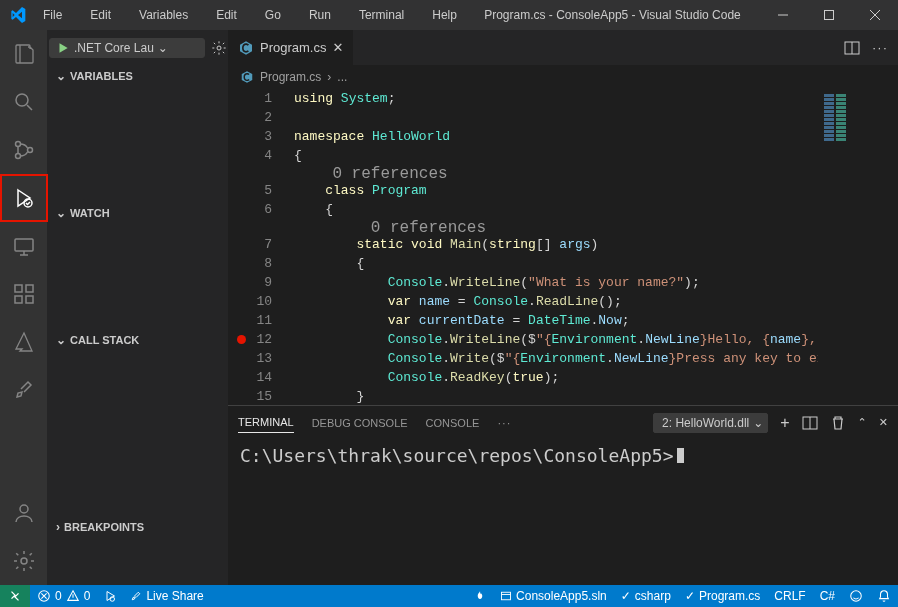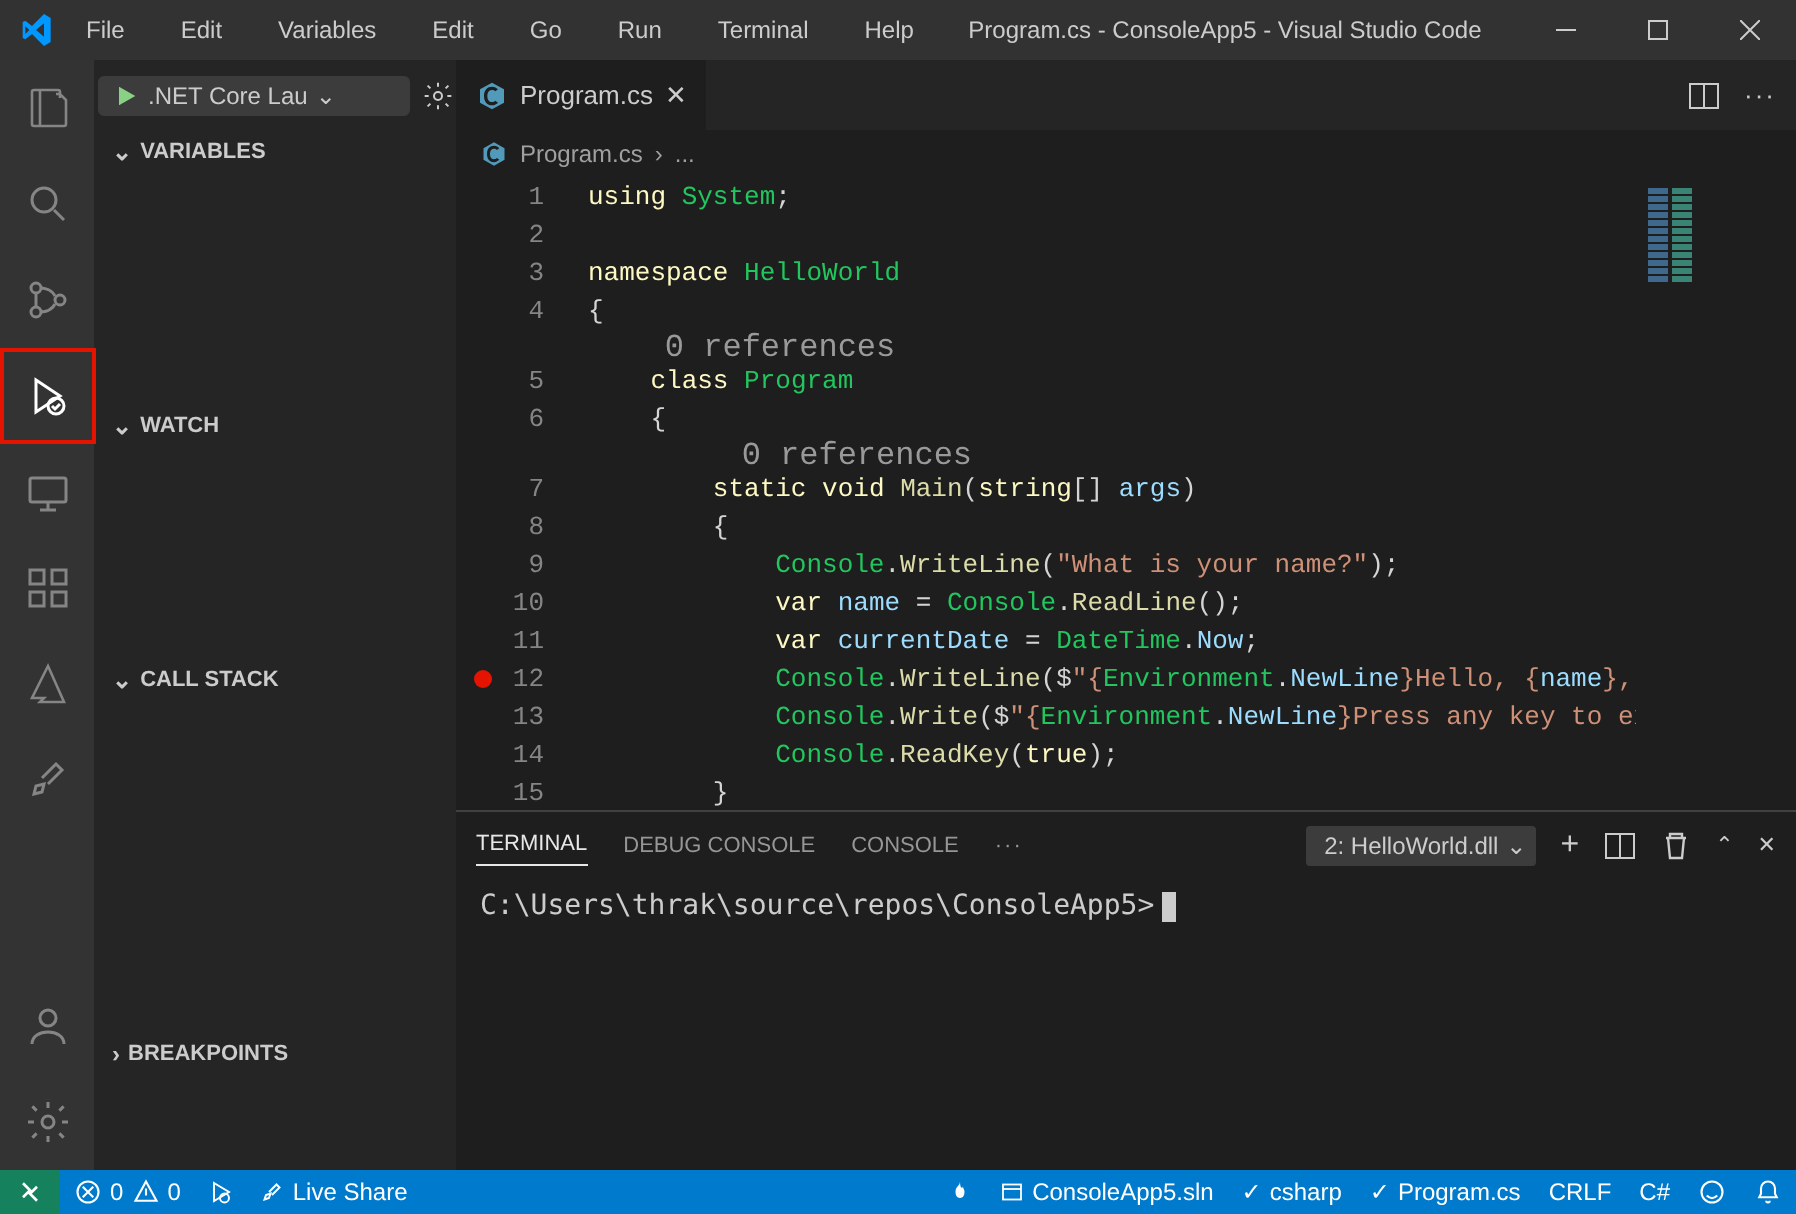--- a/index.html
+++ b/index.html
@@ -185,21 +185,21 @@
   top: 5px;
   width: 9px;
   height: 9px;
   border-radius: 50%;
   background: #e51400;
 }
 .code-lines { flex: 1; padding-left: 4px; overflow: hidden; white-space: pre; }
 .code-line { height: 19px; }
 .codelens { height: 16px; font-size: 16px; color: #999999; padding-left: 0; }
 .tok-kw { color: #fef9c3; }
-.tok-type { color: #22c55e; }
+.tok-type { color: #5eead4; }
 .tok-method { color: #dcdcaa; }
 .tok-var { color: #9cdcfe; }
 .tok-str { color: #ce9178; }
 .tok-punc { color: #d4d4d4; }
 .minimap {
   width: 80px;
   background: #1e1e1e;
   position: relative;
 }
 .minimap .mm-preview {
@@ -243,21 +243,21 @@
   color: #cccccc;
   padding: 2px 18px 2px 8px;
   font-size: 12px;
   border-radius: 2px;
   position: relative;
 }
 .panel-body {
   flex: 1;
   padding: 6px 12px;
   font-family: Consolas, monospace;
-  font-size: 14px;
+  font-size: 18px;
 }
 .term-line { display: flex; align-items: center; }
 .term-cursor {
   width: 7px;
   height: 15px;
   background: #cccccc;
   margin-left: 4px;
 }
 
 .statusbar {

